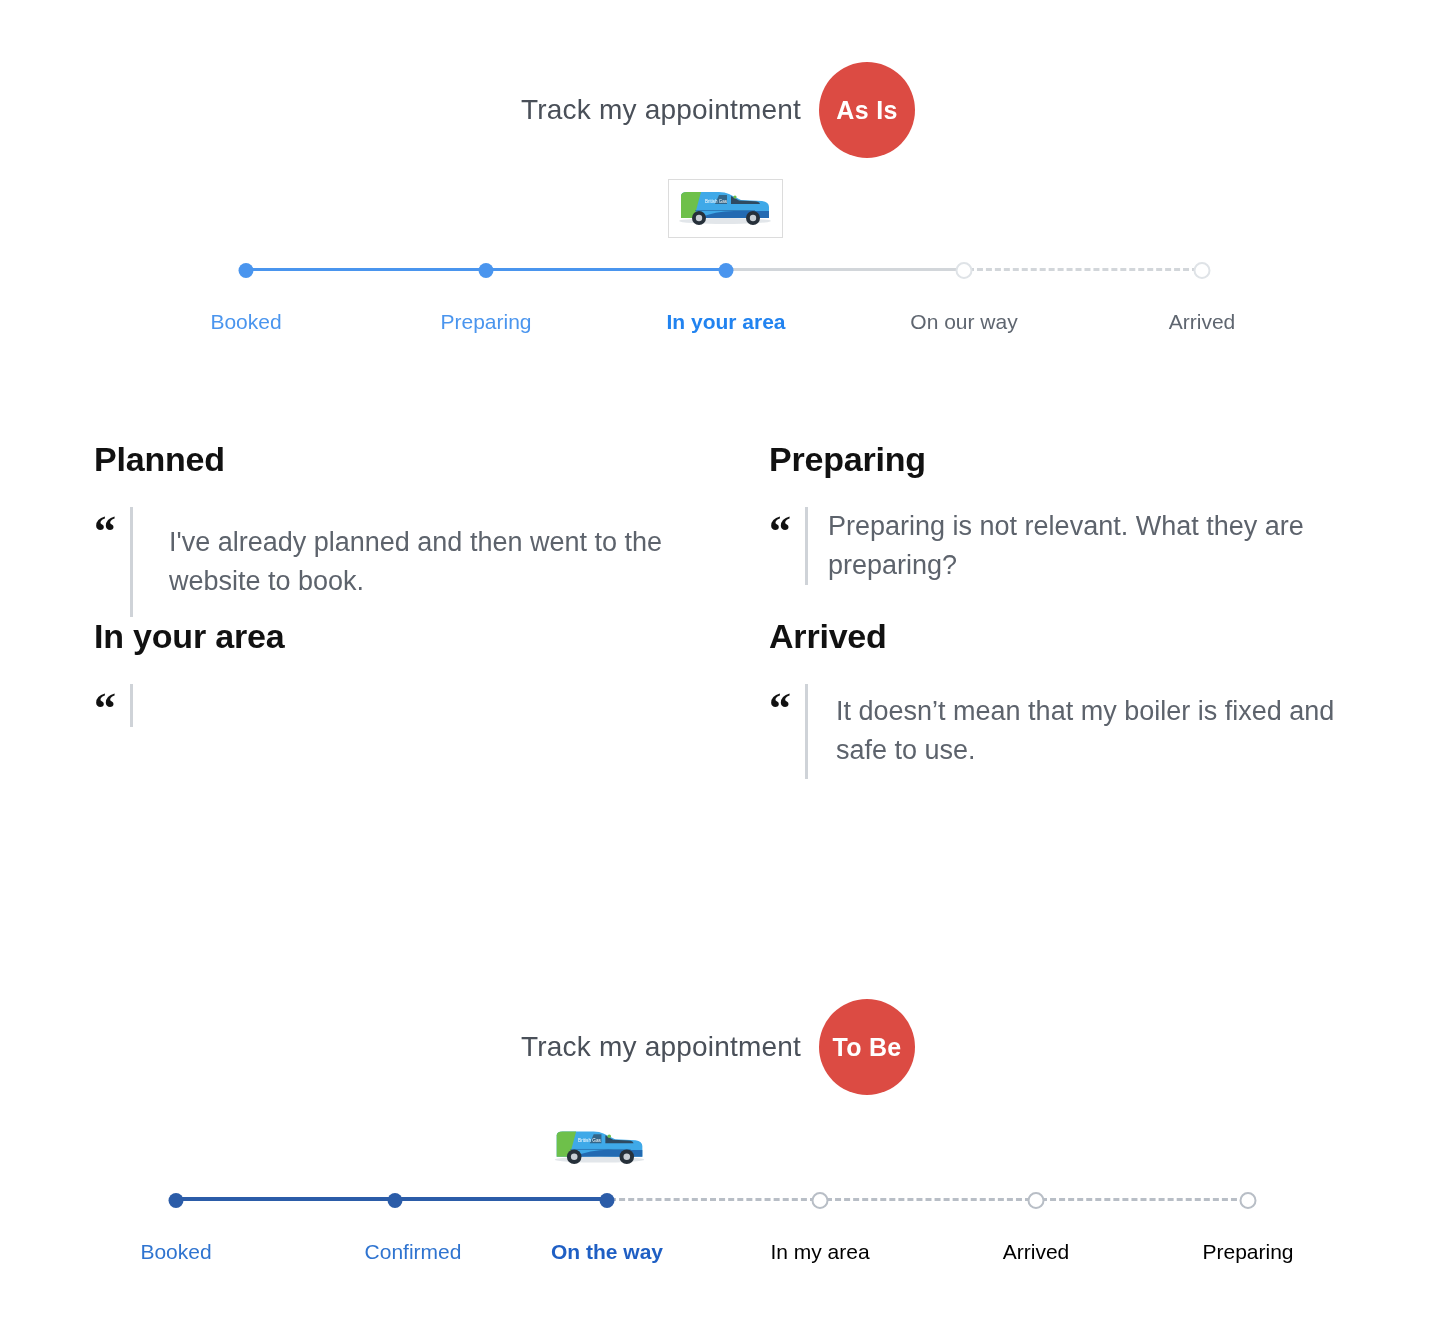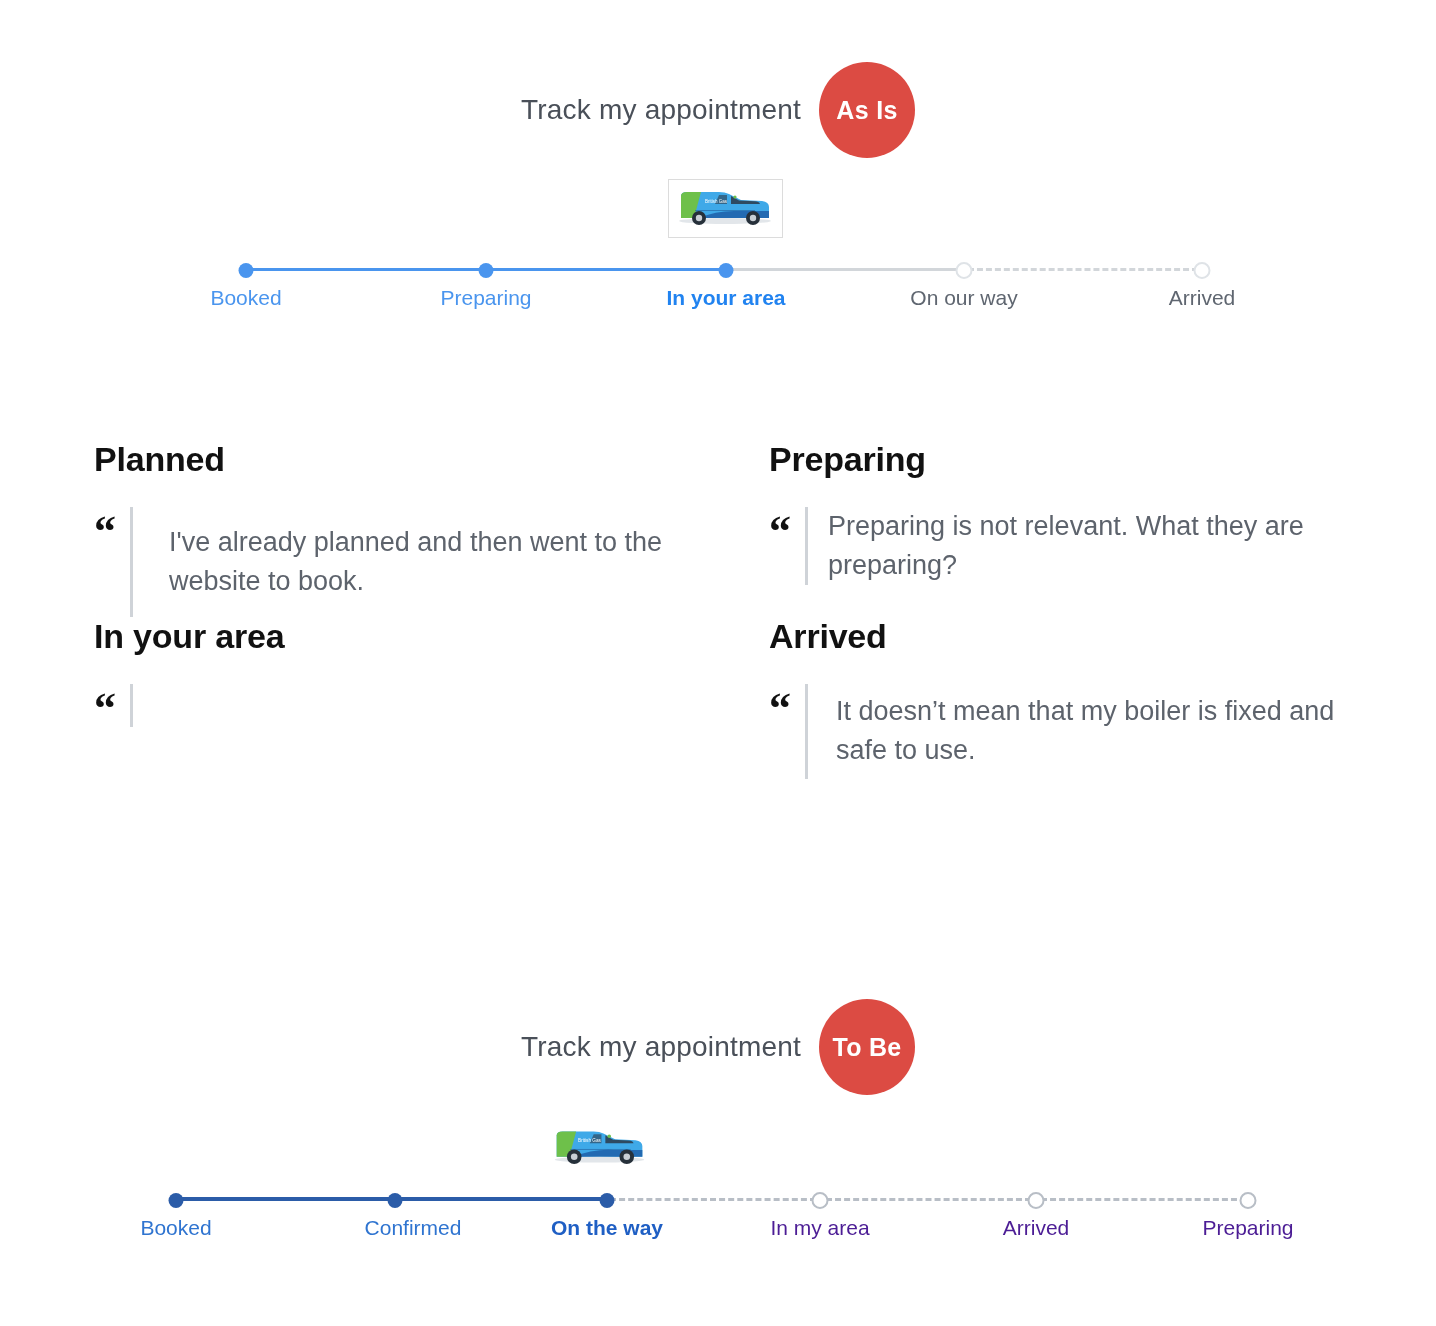--- a/index.html
+++ b/index.html
@@ -88,33 +88,33 @@
   .node.hollow-light {
     background: #ffffff;
     border: 2.5px solid #dfe3e7;
     width: 17px; height: 17px; top: 6px;
   }
   .node.hollow-gray {
     background: #ffffff;
     border: 2.5px solid #b8bec6;
     width: 17px; height: 17px; top: 6px;
   }
-  .labels { position: relative; height: 40px; margin-top: 4px; }
+  .labels { position: relative; height: 40px; margin-top: 28px; }
   .label {
     position: absolute;
     transform: translateX(-50%);
     white-space: nowrap;
     font-size: 21px;
   }
   .label.active-light { color: #4a95ee; }
   .label.current-light { color: #2183f0; font-weight: bold; }
   .label.muted-light { color: #5f6670; }
   .label.active-dark { color: #2f74d0; }
   .label.current-dark { color: #1f5fc4; font-weight: bold; }
-  .label.muted-dark { color: #4c1d95; }
+  .label.muted-dark { color: #000000; }
 
   
   .cards {
     position: absolute;
     left: 94px; top: 440px;
     width: 1280px;
     display: grid;
     grid-template-columns: 675px 605px;
   }
   .card { }

